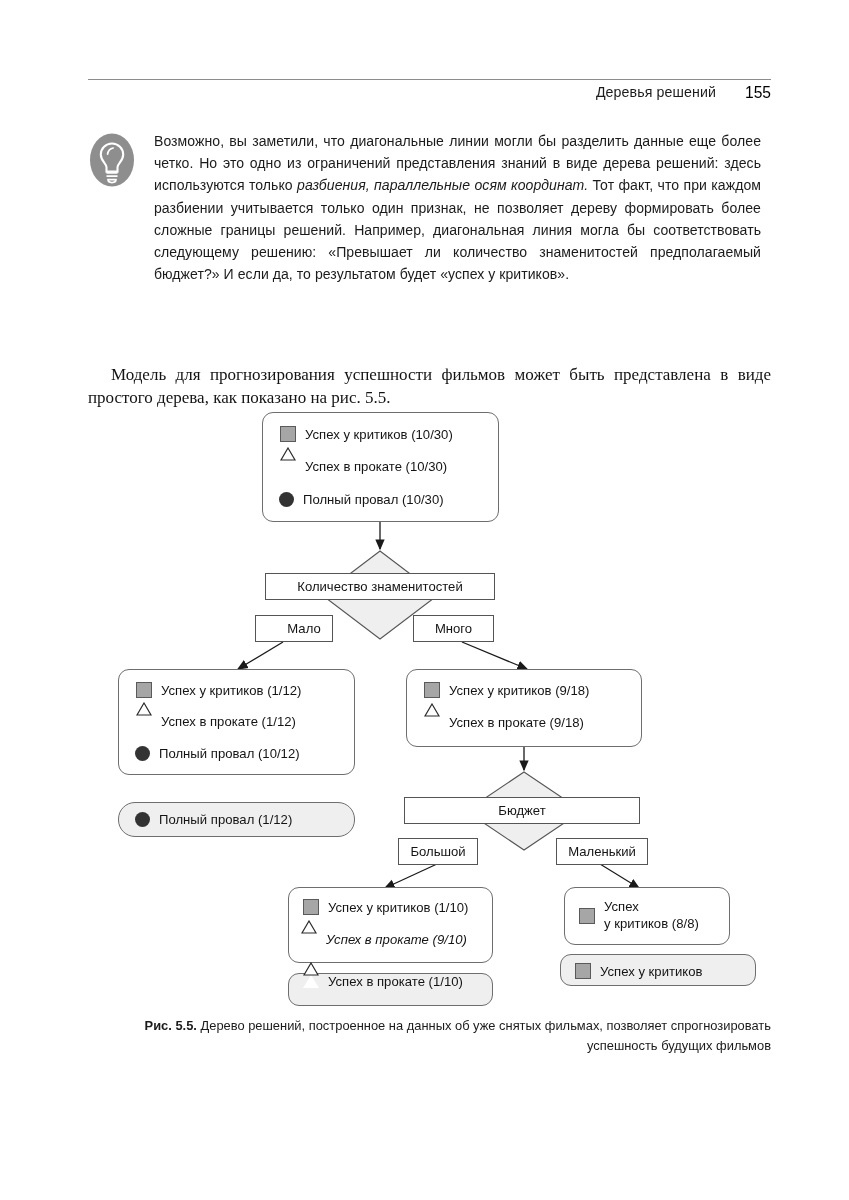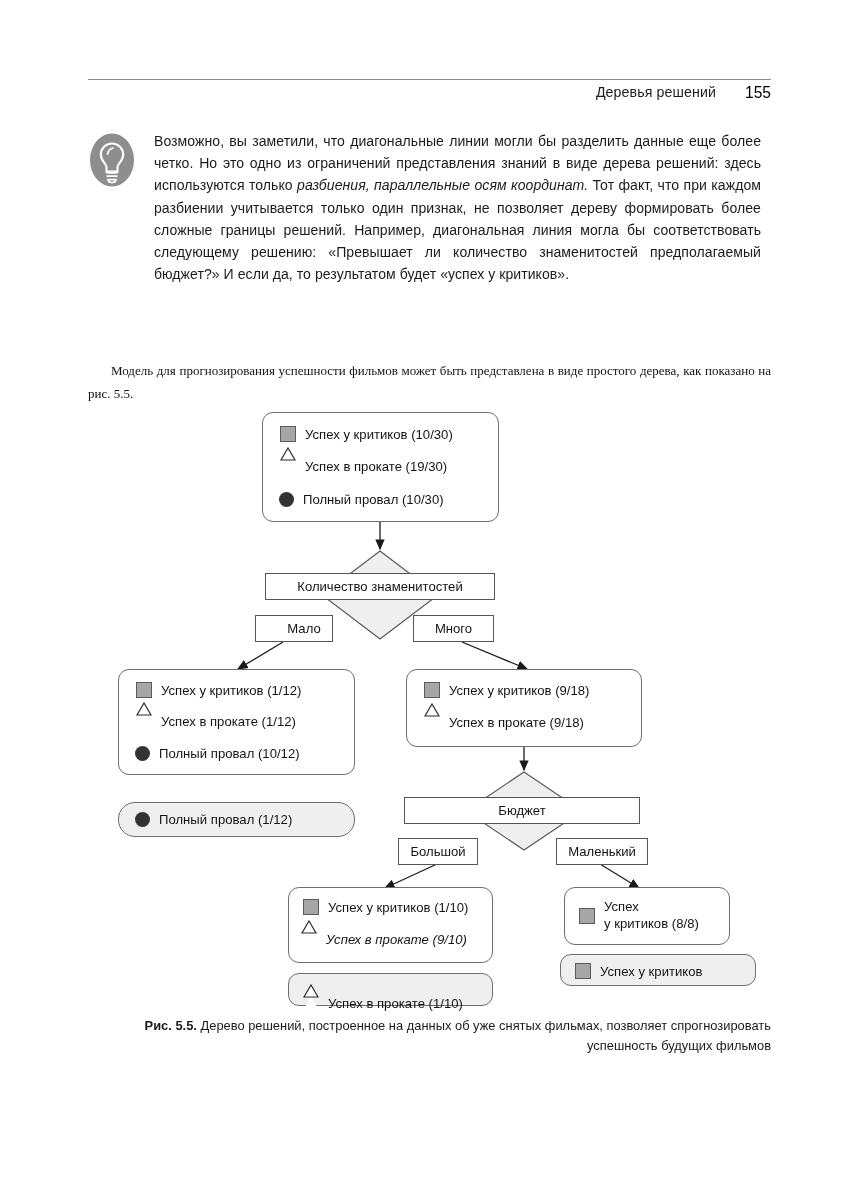--- a/index.html
+++ b/index.html
@@ -46,21 +46,21 @@
     text-align:justify;
     color:#1b1b1b;
     letter-spacing:.05px;
   }
   .tip-text i{font-style:italic;}
 
   
   .para{
     position:absolute;left:88px;top:346px;width:683px;
     font-family:"Liberation Serif","DejaVu Serif",serif;
-    font-size:13px;line-height:23.4px;text-align:justify;
+    font-size:17px;line-height:23.4px;text-align:justify;
     text-indent:23px;color:#131313;
   }
 
   
   .figure{position:absolute;left:0;top:0;width:849px;height:1200px;pointer-events:none;}
   .figure > *{pointer-events:auto;}
   .fig-svg{position:absolute;left:0;top:0;width:849px;height:1200px;}
 
   .node{
     position:absolute;
@@ -167,21 +167,21 @@
       <div class="row" style="position:absolute;left:17px;top:13px;">
         <span class="ico ico-square"></span>
         <span class="lbl">Успех у критиков (10/30)</span>
       </div>
       <div class="row" style="position:absolute;left:17px;top:46px;">
         <span class="ico ico-triangle">
           <svg width="16" height="14" viewBox="0 0 16 14">
               <polygon points="8,1 15,13 1,13" fill="#fff" stroke="#2b2b2b" stroke-width="1.2"></polygon>
             </svg>
         </span>
-        <span class="lbl">Успех в прокате (19/30)</span>
+        <span class="lbl">Успех в прокате (10/30)</span>
       </div>
       <div class="row" style="position:absolute;left:16px;top:79px;">
         <span class="ico ico-circle"></span>
         <span class="lbl">Полный провал (10/30)</span>
       </div>
     </div>
 
     <div class="dlabel" style="left:265px;top:573px;width:230px;height:27px;">
       <span>Количество знаменитостей</span>
     </div>
@@ -254,21 +254,21 @@
         <span class="ico ico-triangle">
           <svg width="16" height="14" viewBox="0 0 16 14">
               <polygon points="8,1 15,13 1,13" fill="#fff" stroke="#2b2b2b" stroke-width="1.2"></polygon>
             </svg>
         </span>
         <span class="lbl">Успех в прокате (9/10)</span>
       </div>
     </div>
 
     <div class="node shaded" style="left:288px;top:973px;width:205px;height:33px;">
-      <div class="row" style="position:absolute;left:14px;top:22px;justify-content:flex-end;">
+      <div class="row" style="position:absolute;left:14px;top:0;justify-content:flex-end;">
         <span class="ico ico-triangle">
           <svg width="16" height="14" viewBox="0 0 16 14">
               <polygon points="8,1 15,13 1,13" fill="#fff" stroke="#2b2b2b" stroke-width="1.2"></polygon>
             </svg>
         </span>
         <span class="lbl">Успех в прокате (1/10)</span>
       </div>
     </div>
 
     <div class="node" style="left:564px;top:887px;width:166px;height:58px;">

